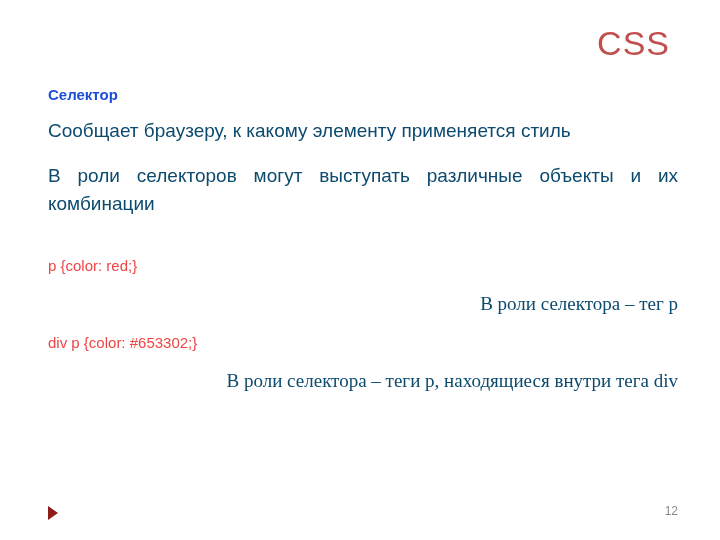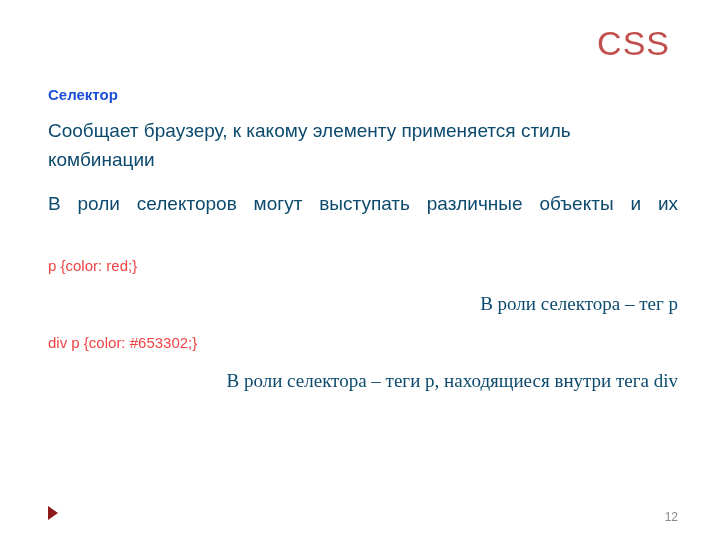--- a/index.html
+++ b/index.html
@@ -53,21 +53,21 @@
       text-align: right;
       font-family: Liberation Serif, serif;
     }
     .code-line {
       font-size: 15px;
       color: #ef4444;
       margin-bottom: 16px;
     }
     .page-num {
       position: absolute;
-      bottom: 16px;
+      bottom: 22px;
       right: 42px;
       font-size: 12px;
       color: #8a8a8a;
     }
     .arrow-icon {
       position: absolute;
       bottom: 20px;
       left: 48px;
       width: 0;
       height: 0;
@@ -77,22 +77,22 @@
     }
   </style>
 </head>
 <body>
 
 <div class="title" style="color:#c0504d">CSS</div>
 
 <div class="content">
   <div class="heading">Селектор</div>
   <div class="para">Сообщает браузеру, к какому элементу применяется стиль</div>
+  <div class="para para-justify">В роли селекторов могут выступать различные объекты и их</div>
   <div class="para para-last">комбинации</div>
-  <div class="para para-justify">В роли селекторов могут выступать различные объекты и их</div>
   <div class="spacer"></div>
   <div class="code-line">p {color: red;}</div>
   <div class="para right-align">В роли селектора – тег p</div>
   <div class="code-line">div p {color: #653302;}</div>
   <div class="para right-align">В роли селектора – теги p, находящиеся внутри тега div</div>
 </div>
 
 <div class="arrow-icon"></div>
 <div class="page-num">12</div>
 

